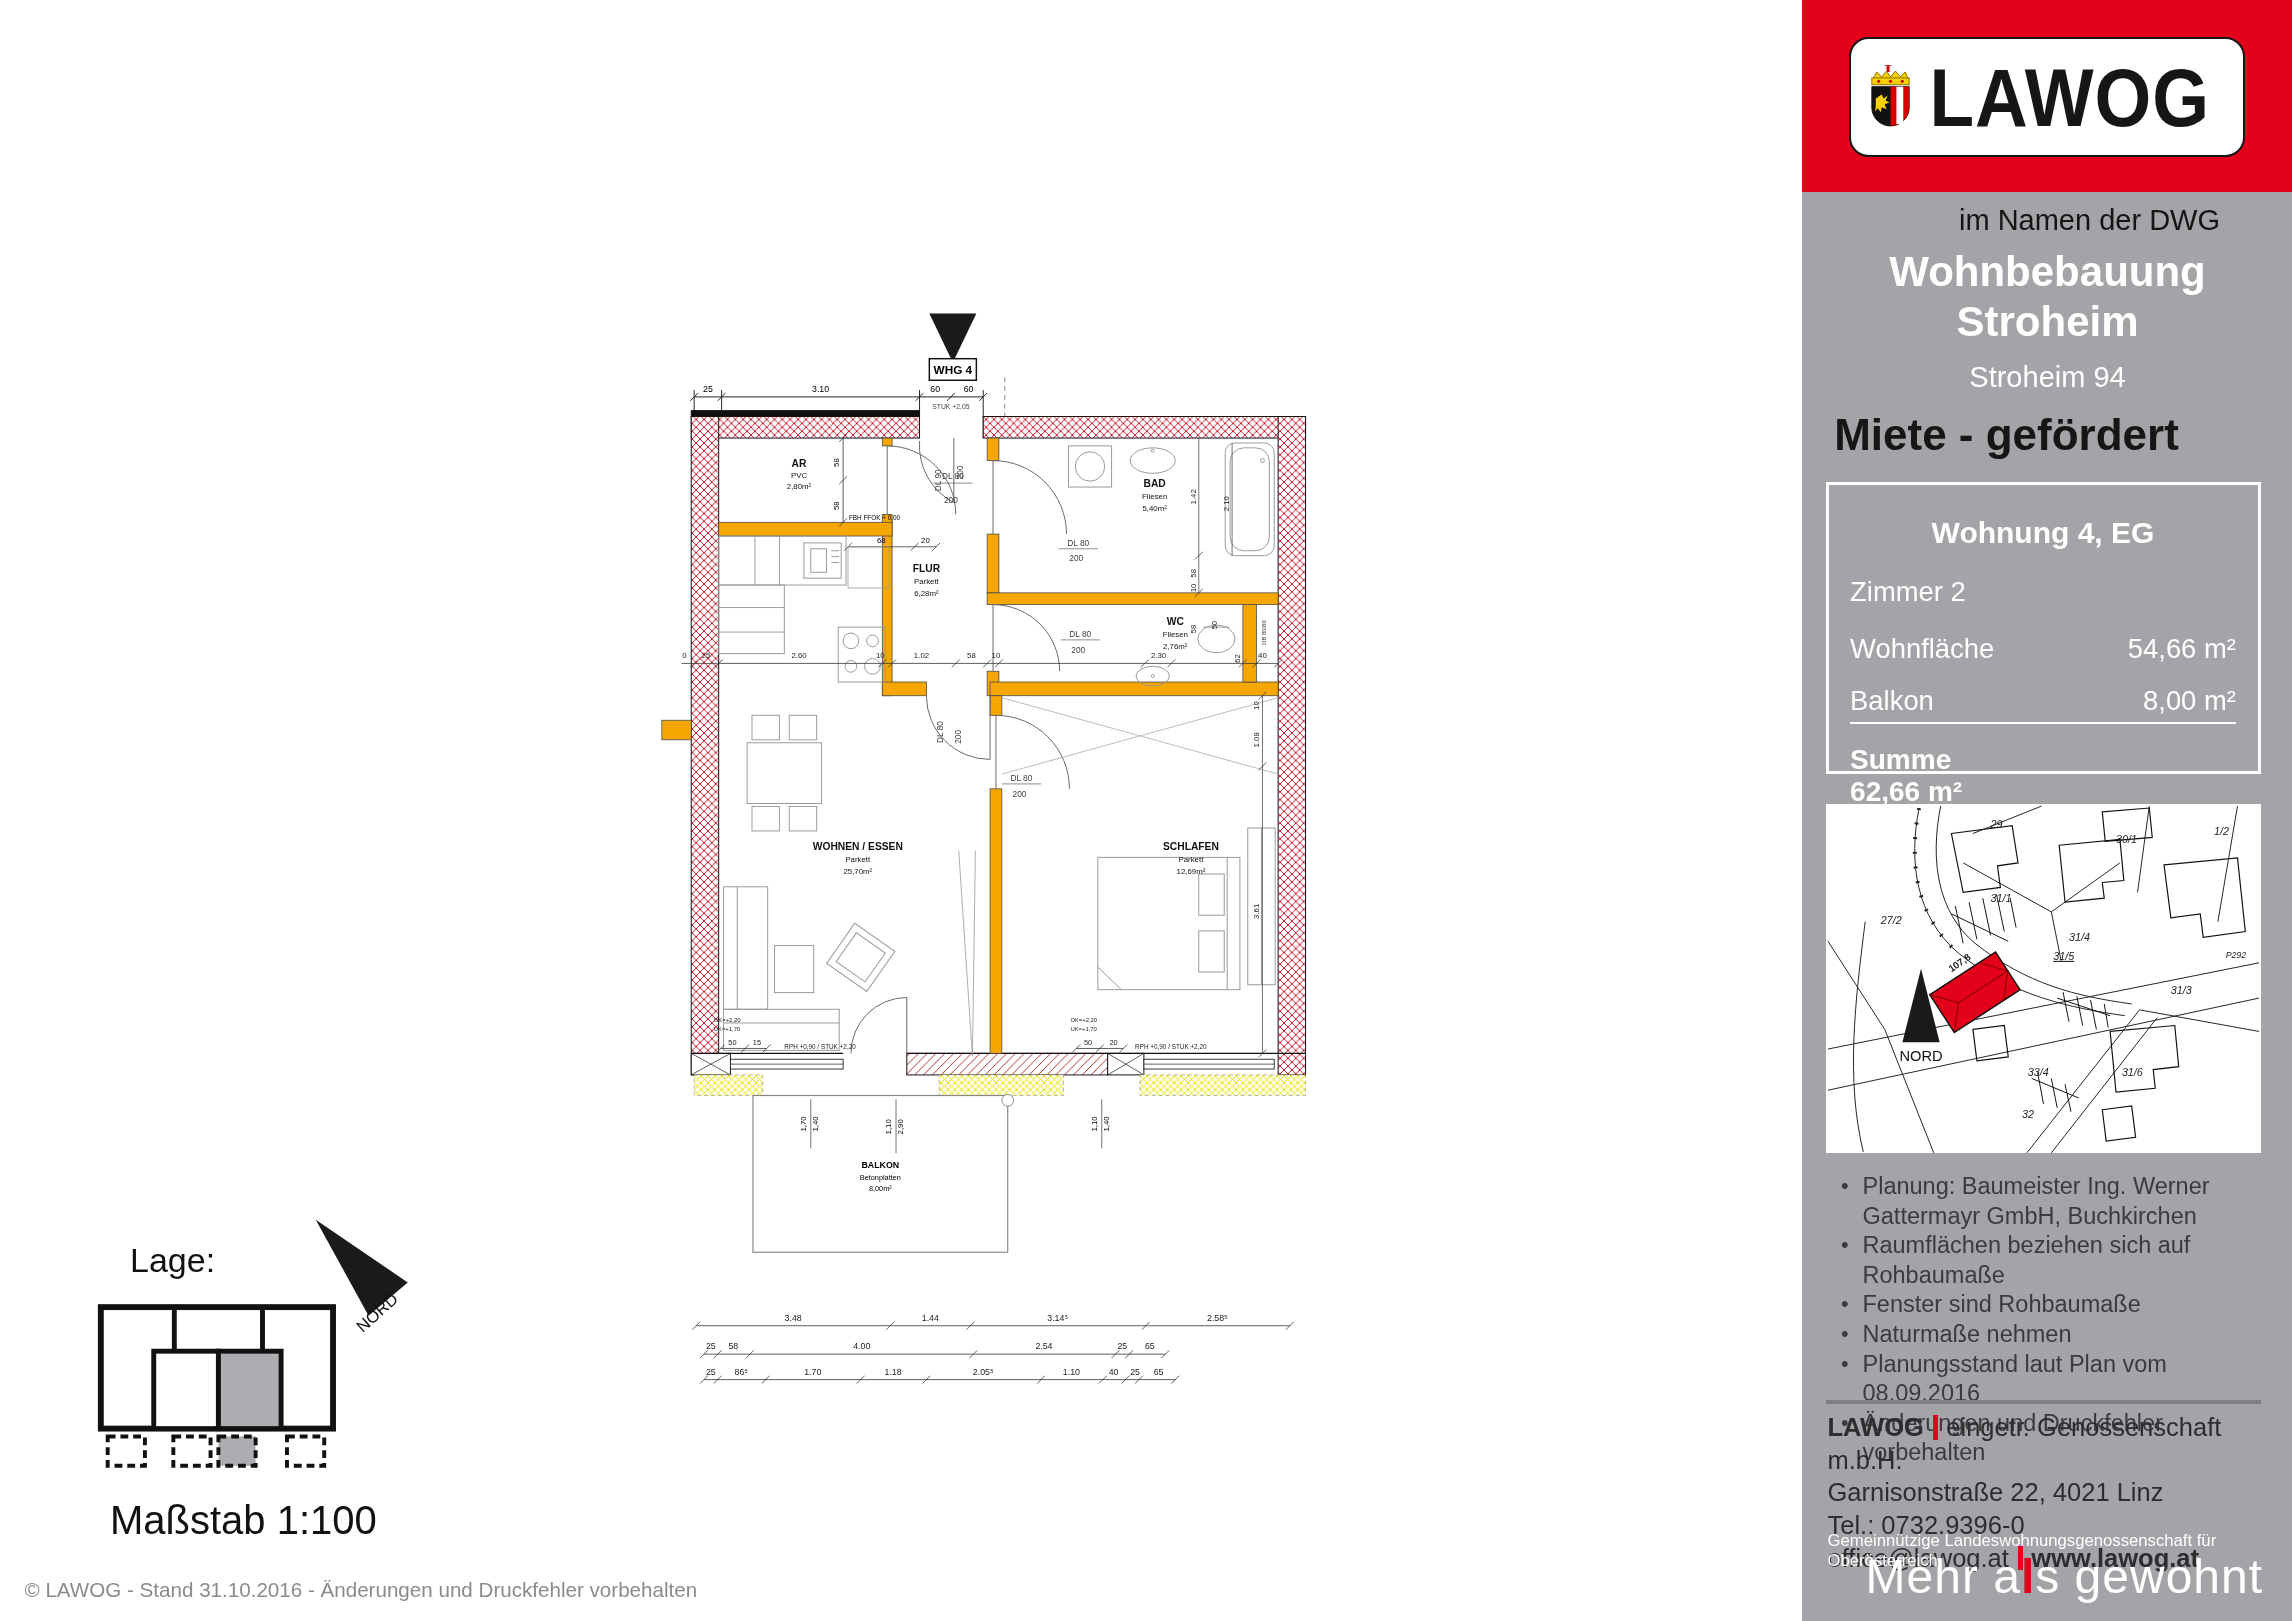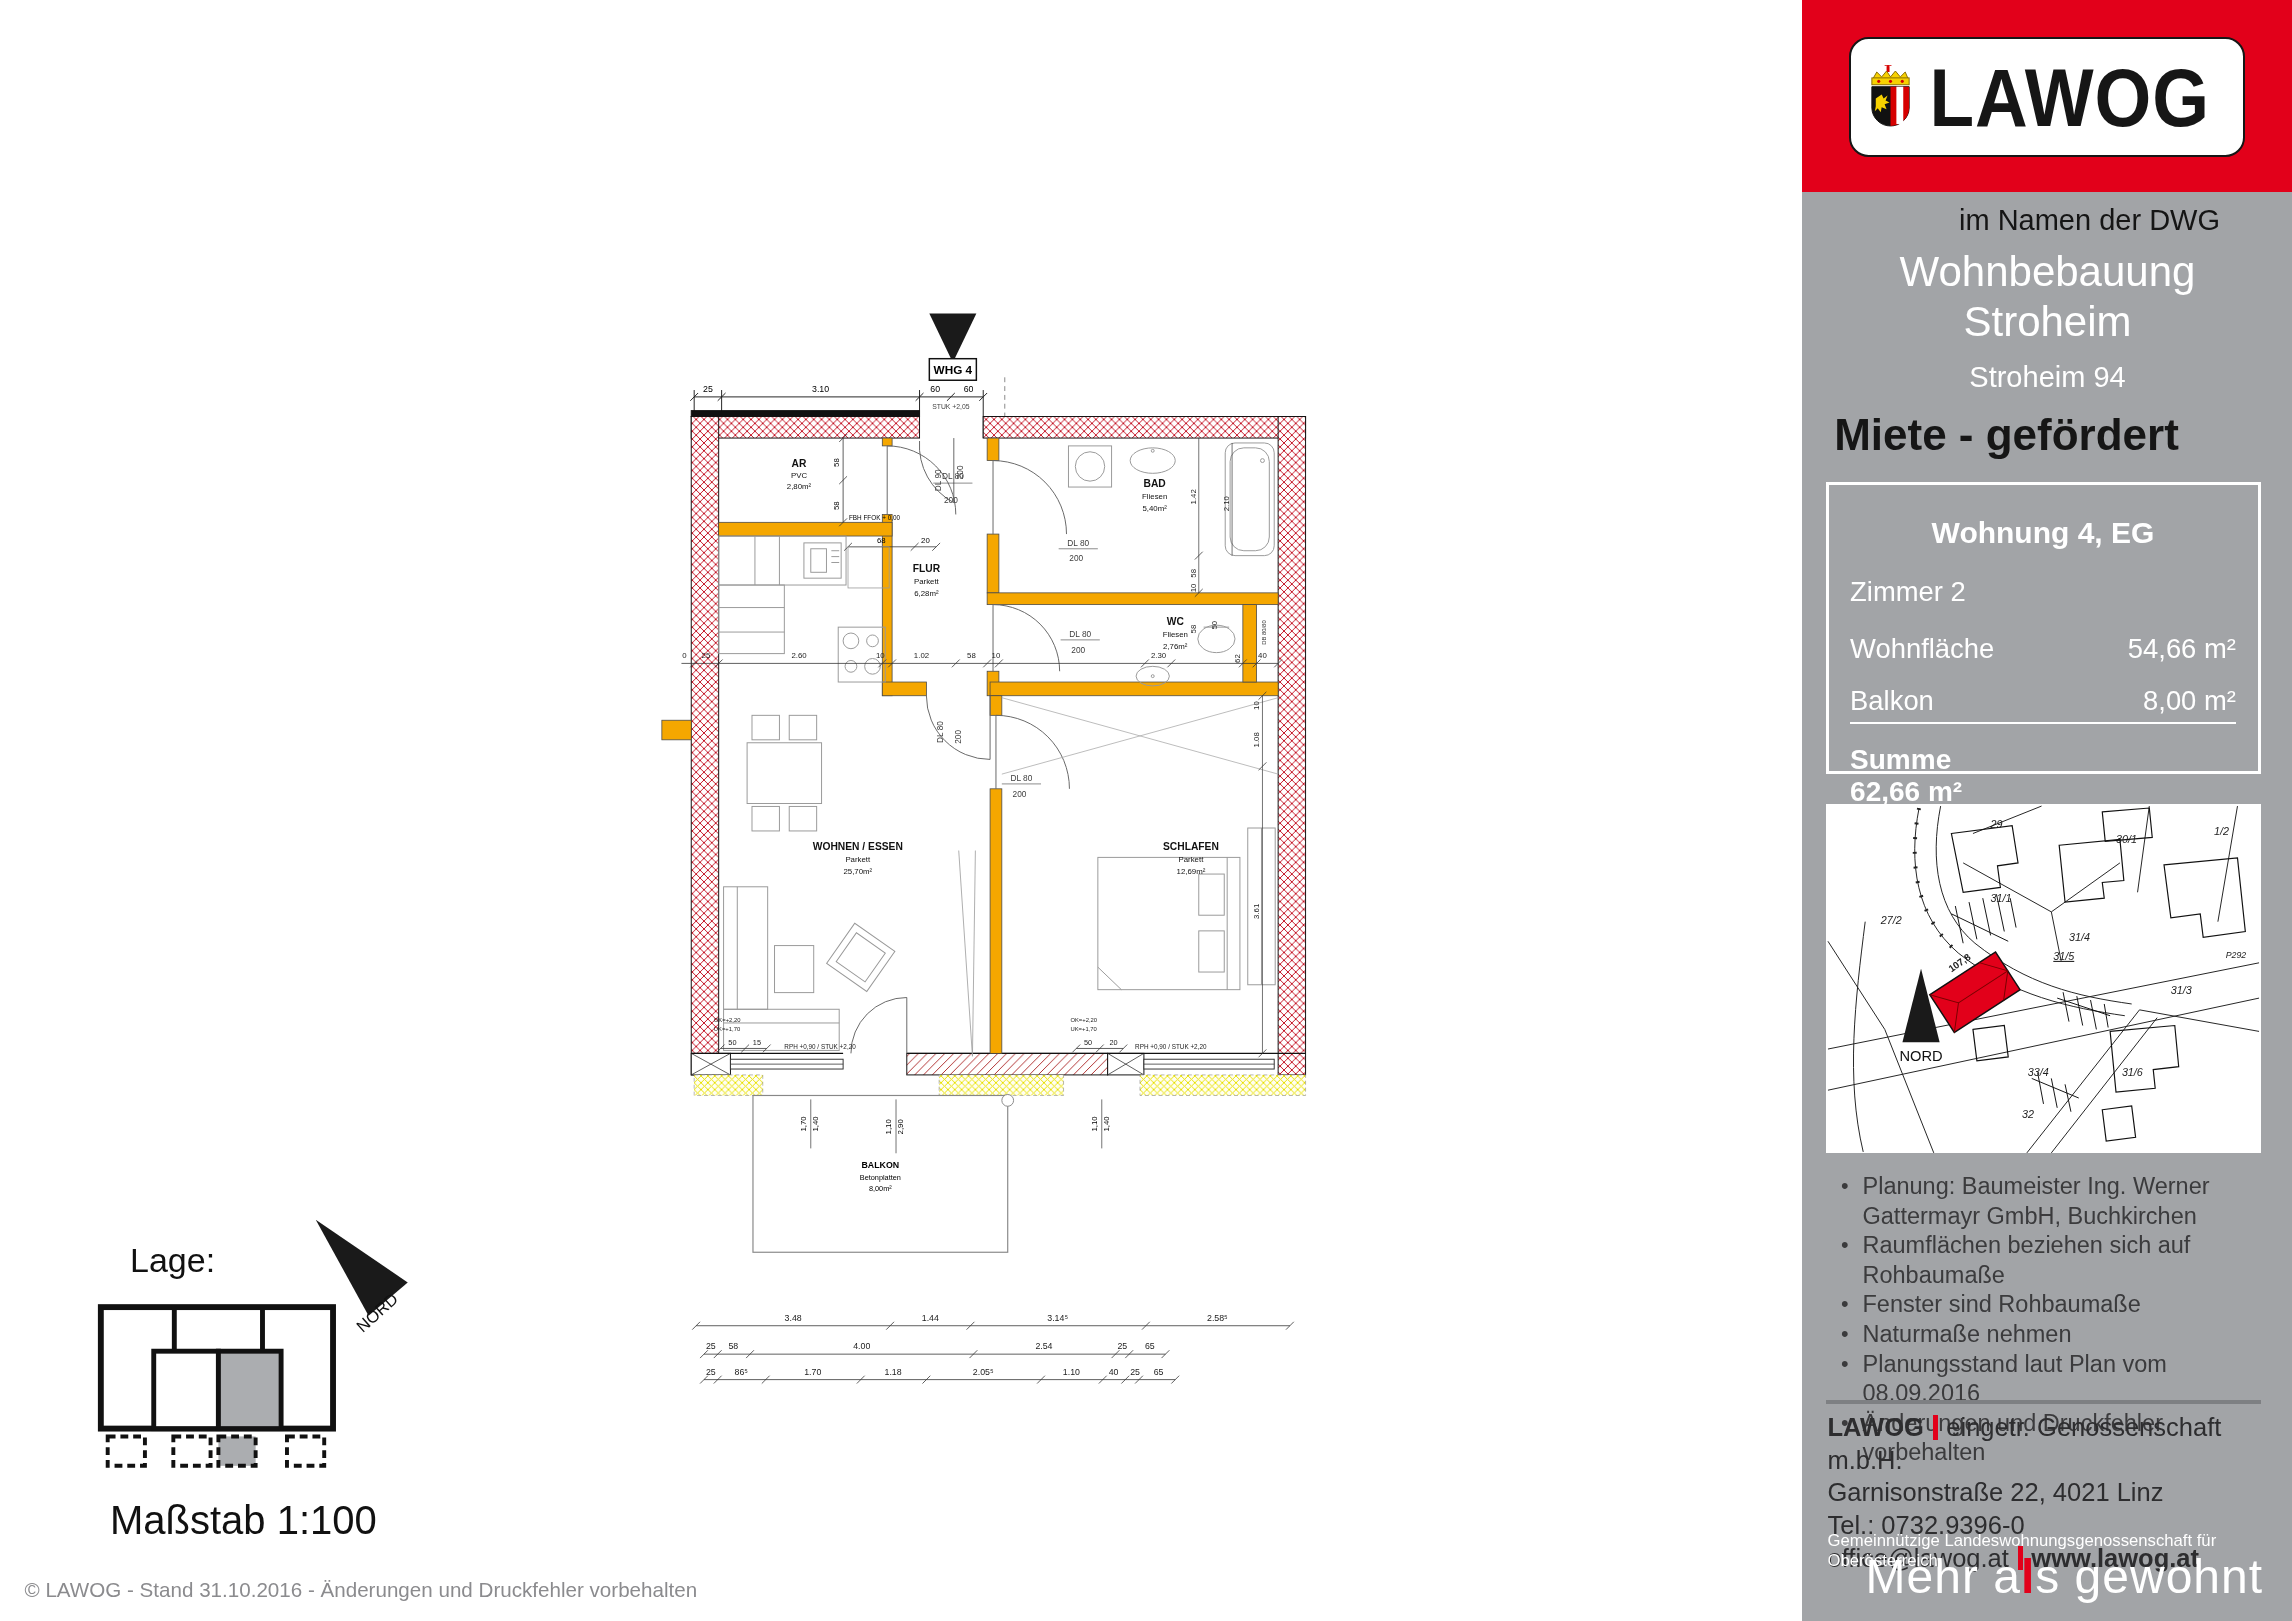--- a/index.html
+++ b/index.html
@@ -7,21 +7,21 @@
         font-family:"Liberation Sans",sans-serif;color:#1a1a1a;}
   .abs{position:absolute;}
   svg text{font-family:"Liberation Sans",sans-serif;}
   
   .sidebar{position:absolute;left:1802px;top:0;width:491px;height:1621px;background:#A2A4A7;}
   .sb-red{position:absolute;left:0;top:0;width:491px;height:192px;background:#E2001A;}
   .logo-box{position:absolute;left:47px;top:37px;width:396px;height:120px;background:#fff;
             border:2.9px solid #161616;border-radius:19.6px;display:flex;align-items:center;gap:13.7px;padding:0 13.7px;box-sizing:border-box;}
   .logo-word{font-size:73px;font-weight:900;letter-spacing:1px;color:#161616;transform:scaleY(1.12);}
   .sb-line1{position:absolute;left:0;top:204px;width:575px;text-align:center;font-size:29px;color:#151515;}
-  .sb-proj{position:absolute;left:0;top:247px;width:491px;text-align:center;font-size:42px;font-weight:normal;color:#fff;line-height:1.2;}
+  .sb-proj{position:absolute;left:0;top:247px;width:491px;text-align:center;font-size:42px;font-weight:bold;color:#fff;line-height:1.2;}
   .sb-addr{position:absolute;left:0;top:361px;width:491px;text-align:center;font-size:29px;color:#fff;}
   .sb-miete{position:absolute;left:0;top:410px;width:409px;text-align:center;font-size:44px;font-weight:bold;color:#161616;}
   .info-box{position:absolute;left:23.5px;top:482px;width:435px;height:292px;border:3.9px solid #fff;box-sizing:border-box;color:#fff;}
   .ib-title{margin:31px 21.6px 0 21.6px;font-size:30px;font-weight:bold;text-align:center;}
   .ib-rooms{margin:25.5px 21.6px 0 21.6px;font-size:27.4px;}
   .ib-row{display:flex;justify-content:space-between;margin:19.6px 21.6px 0 21.6px;font-size:27.4px;}
   .ib-row.first{margin-top:25.5px;}
   .ib-rule{margin:5.9px 21.6px 0 21.6px;border-bottom:2.9px solid #fff;}
   .ib-sum{display:flex;justify-content:space-between;margin:19.6px 21.6px 0 21.6px;font-size:28px;font-weight:bold;flex-direction:column;}
   .map-box{position:absolute;left:23.5px;top:804px;width:435px;height:349px;background:#fff;}

